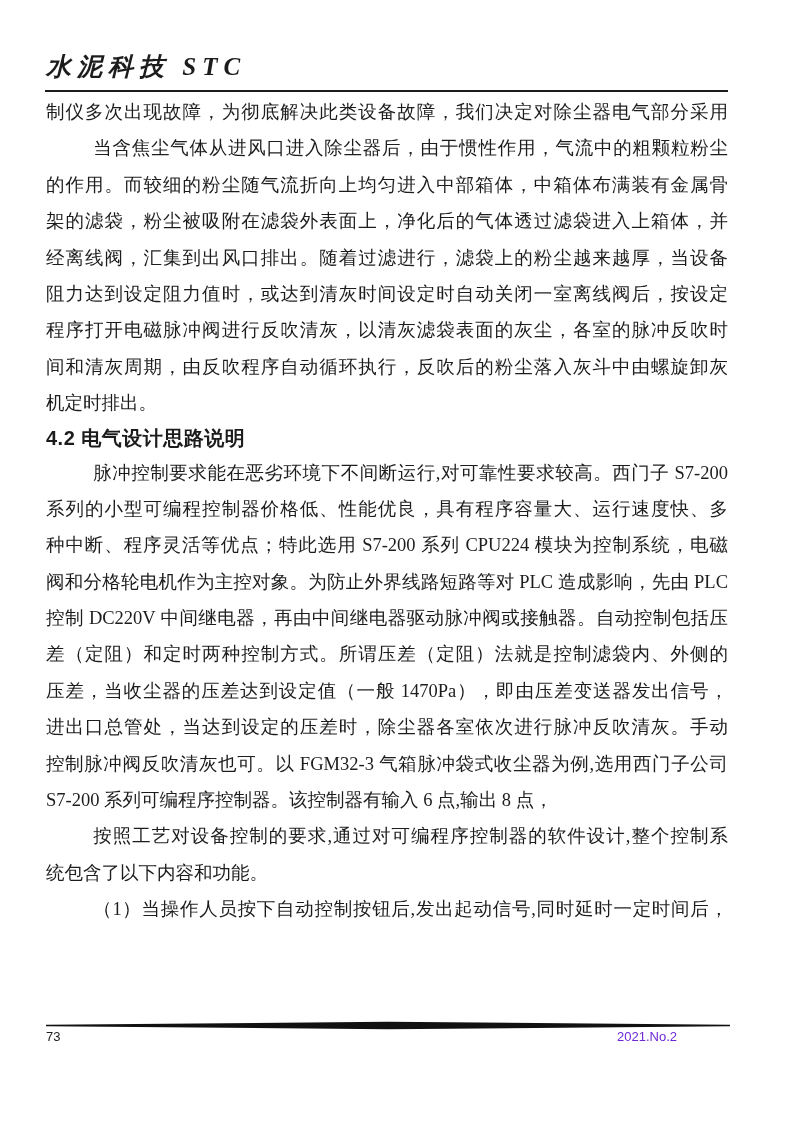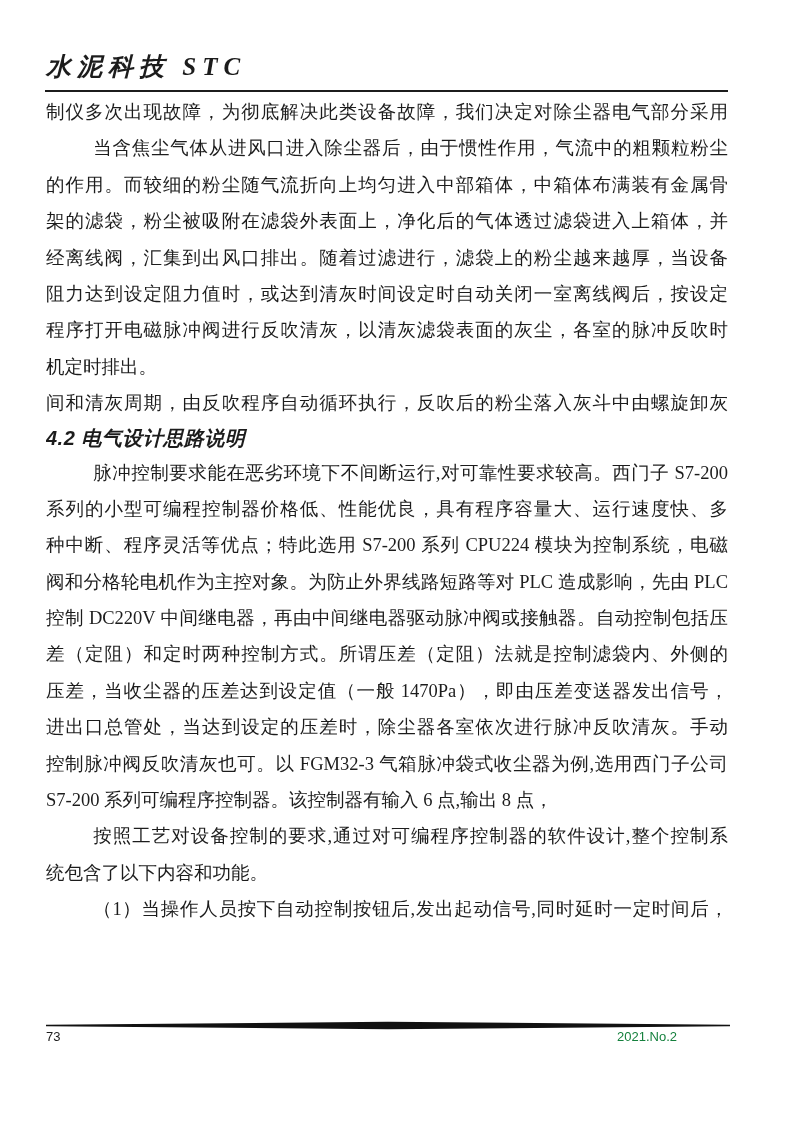--- a/index.html
+++ b/index.html
@@ -49,21 +49,20 @@
   .line.end { text-align-last: left; }
   .line.ind { text-indent: 2.55em; }
   .line.heading {
     height: 33px;
     line-height: 33px;
     font-family: "Liberation Sans", "DejaVu Sans", sans-serif;
     font-weight: 700;
     font-size: 20px;
     text-align-last: left;
     letter-spacing: 0.5px;
-    font-style: italic;
   }
   .footer-rule {
     position: absolute;
     top: 1021px;
     left: 46px;
     width: 684px;
     height: 9px;
   }
   .page-number {
     position: absolute;
@@ -74,41 +73,41 @@
     font-family: "Liberation Sans", "DejaVu Sans", sans-serif;
     font-size: 13px;
     color: #1c1c1c;
   }
   .issue-number {
     position: absolute;
     top: 1029px;
     right: 116px;
     font-family: "Liberation Sans", "DejaVu Sans", sans-serif;
     font-size: 13px;
-    color: #15803d;
+    color: #6d28d9;
   }
 </style>
 </head>
 <body>
 
 <div class="page">
 
   <div class="journal-title">水泥科技 STC</div>
   <div class="header-rule"></div>
 
   <div class="article-body">
     <div class="line">制仪多次出现故障，为彻底解决此类设备故障，我们决定对除尘器电气部分采用</div>
     <div class="line ind">当含焦尘气体从进风口进入除尘器后，由于惯性作用，气流中的粗颗粒粉尘</div>
     <div class="line">的作用。而较细的粉尘随气流折向上均匀进入中部箱体，中箱体布满装有金属骨</div>
     <div class="line">架的滤袋，粉尘被吸附在滤袋外表面上，净化后的气体透过滤袋进入上箱体，并</div>
     <div class="line">经离线阀，汇集到出风口排出。随着过滤进行，滤袋上的粉尘越来越厚，当设备</div>
     <div class="line">阻力达到设定阻力值时，或达到清灰时间设定时自动关闭一室离线阀后，按设定</div>
     <div class="line">程序打开电磁脉冲阀进行反吹清灰，以清灰滤袋表面的灰尘，各室的脉冲反吹时</div>
+    <div class="line">间和清灰周期，由反吹程序自动循环执行，反吹后的粉尘落入灰斗中由螺旋卸灰</div>
     <div class="line end">机定时排出。</div>
-    <div class="line">间和清灰周期，由反吹程序自动循环执行，反吹后的粉尘落入灰斗中由螺旋卸灰</div>
     <div class="line heading">4.2 电气设计思路说明</div>
     <div class="line ind">脉冲控制要求能在恶劣环境下不间断运行,对可靠性要求较高。西门子 S7-200</div>
     <div class="line">系列的小型可编程控制器价格低、性能优良，具有程序容量大、运行速度快、多</div>
     <div class="line">种中断、程序灵活等优点；特此选用 S7-200 系列 CPU224 模块为控制系统，电磁</div>
     <div class="line">阀和分格轮电机作为主控对象。为防止外界线路短路等对 PLC 造成影响，先由 PLC</div>
     <div class="line">控制 DC220V 中间继电器，再由中间继电器驱动脉冲阀或接触器。自动控制包括压</div>
     <div class="line">差（定阻）和定时两种控制方式。所谓压差（定阻）法就是控制滤袋内、外侧的</div>
     <div class="line">压差，当收尘器的压差达到设定值（一般 1470Pa），即由压差变送器发出信号，</div>
     <div class="line">进出口总管处，当达到设定的压差时，除尘器各室依次进行脉冲反吹清灰。手动</div>
     <div class="line">控制脉冲阀反吹清灰也可。以 FGM32-3 气箱脉冲袋式收尘器为例,选用西门子公司</div>

